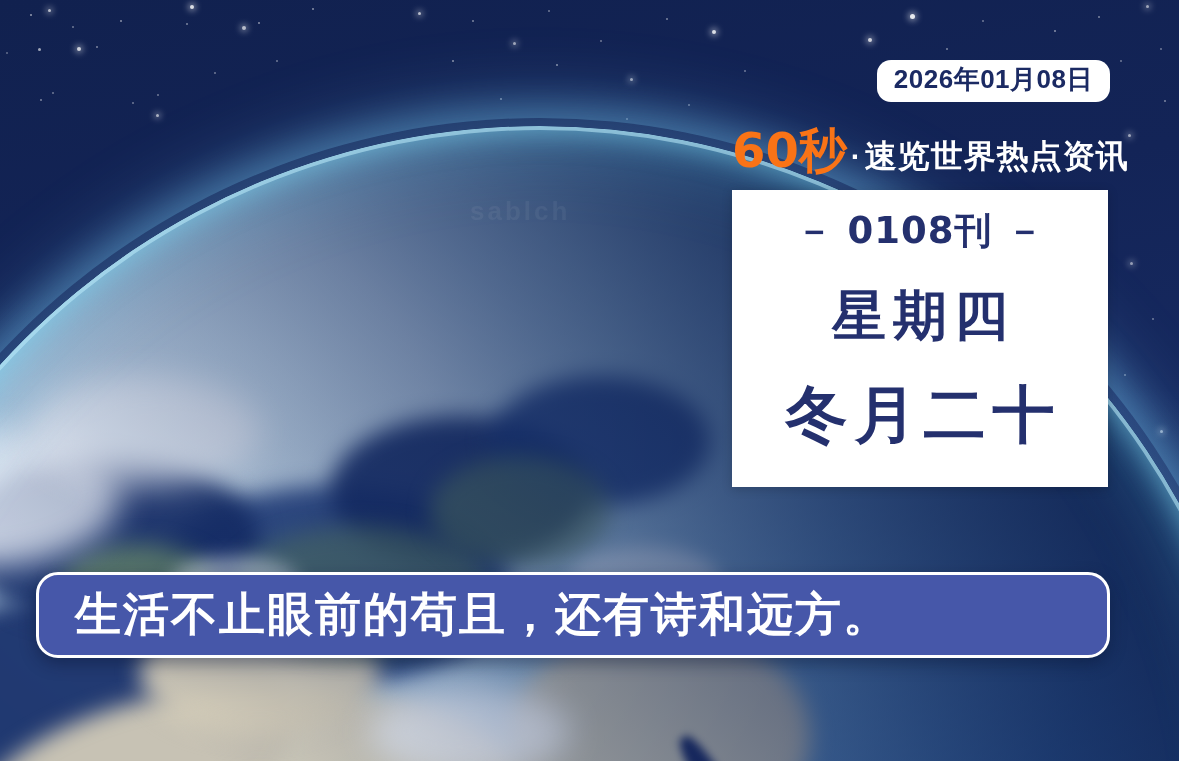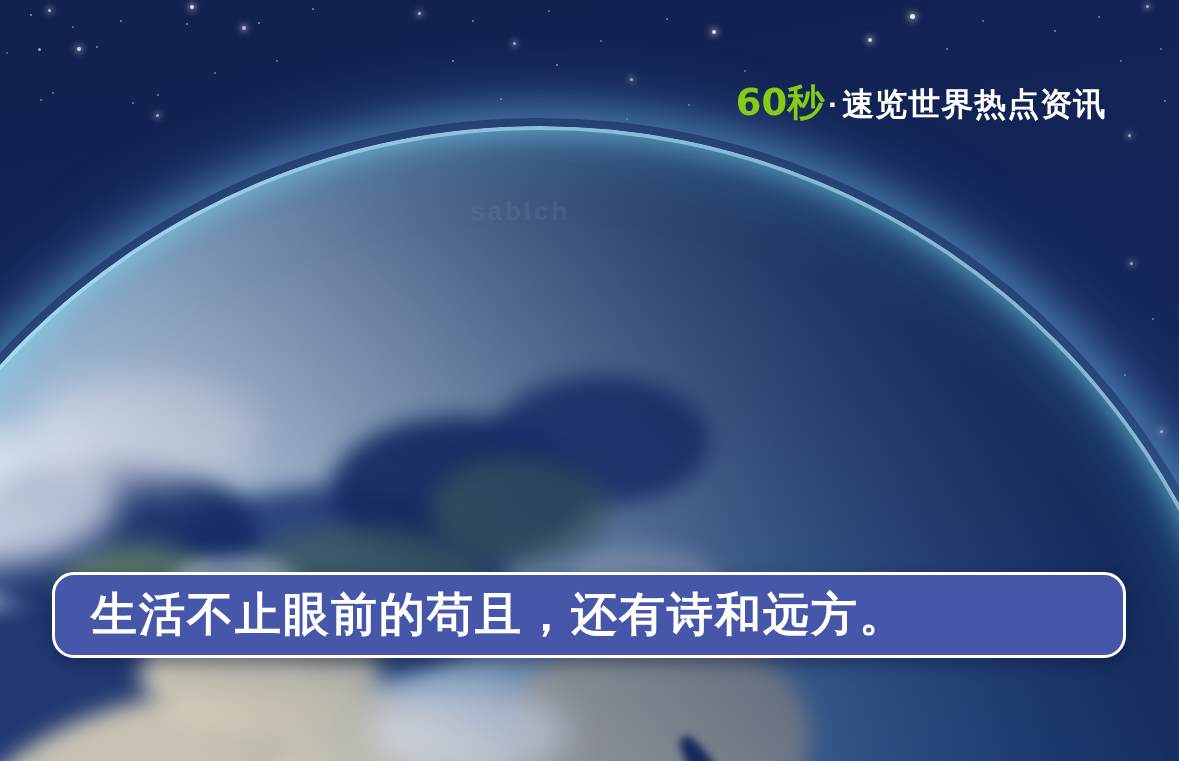--- a/index.html
+++ b/index.html
@@ -155,23 +155,23 @@
     line-height: 1.15;
   }
   .tagline {
     clear: both;
     padding-top: 24px;
     text-align: center;
     white-space: nowrap;
     line-height: 1;
   }
   .tag-sec {
-    font-size: 37px;
-    font-weight: 900;
-    color: #84cc16;
+    font-size: 48px;
+    font-weight: 900;
+    color: #f97316;
     letter-spacing: 0px;
     font-family: "DejaVu Sans", "Liberation Sans", sans-serif;
   }
   .tag-dot {
     font-size: 30px;
     font-weight: 900;
     color: #ffffff;
     padding: 0 4px;
   }
   .tag-rest {
@@ -227,21 +227,20 @@
     box-sizing: border-box;
     background: #4657a9;
     border: 3px solid #ffffff;
     border-radius: 22px;
     display: flex;
     align-items: center;
     justify-content: flex-start;
     padding-left: 36px;
     box-shadow: 0 6px 16px rgba(8,18,50,0.42);
     z-index: 7;
-    margin-left: 16px;
   }
   .quote-text {
     color: #ffffff;
     font-size: 46px;
     font-weight: 900;
     letter-spacing: 2px;
     white-space: nowrap;
     font-family: "DejaVu Sans", "Liberation Sans", sans-serif;
   }
 </style>
@@ -363,24 +362,30 @@
     </div>
     <div class="earth-shade"></div>
     <div class="limb"></div>
   </div>
 
   <div class="watermark">sablch</div>
 
 
   <div class="right-col">
 
+    <div class="date-badge">2026年01月08日</div>
 
     <div class="tagline">
       <span class="tag-sec">60秒</span><span class="tag-dot">·</span><span class="tag-rest">速览世界热点资讯</span>
     </div>
 
+    <div class="info-card">
+      <div class="issue">－ 0108刊 －</div>
+      <div class="weekday">星期四</div>
+      <div class="lunar">冬月二十</div>
+    </div>
   </div>
 
   <div class="quote-banner">
     <span class="quote-text">生活不止眼前的苟且，还有诗和远方。</span>
   </div>
 
 </div>
 
 </body></html>

